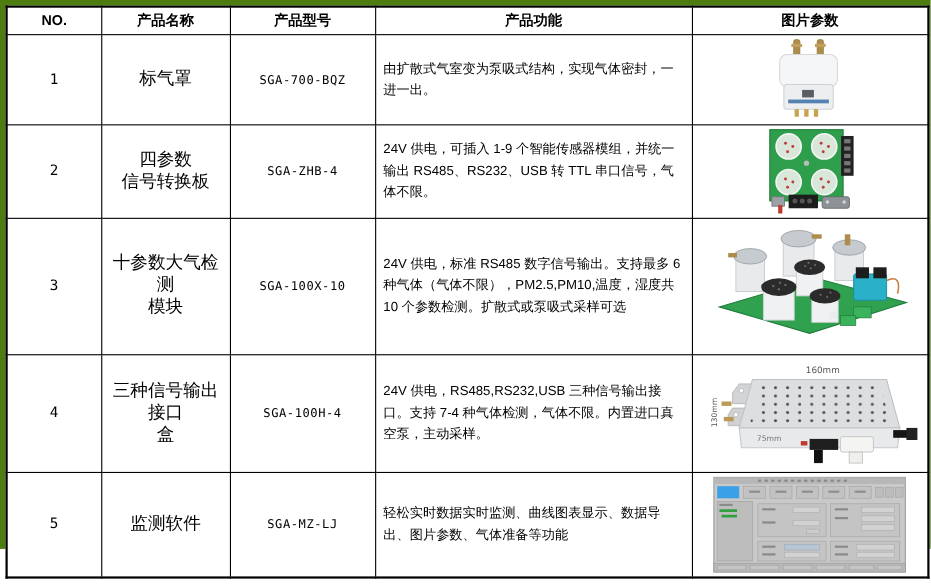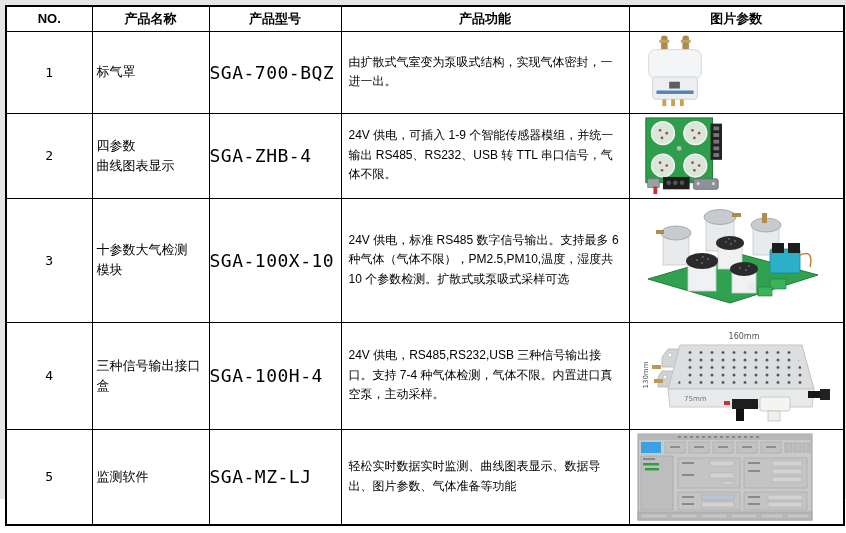--- a/index.html
+++ b/index.html
@@ -3,21 +3,21 @@
 <meta charset="utf-8">
 <style>
   * { margin: 0; padding: 0; box-sizing: border-box; }
   html, body { background: #ffffff; }
   body {
     width: 846px; height: 533px;
     font-family: "Liberation Sans", sans-serif;
     color: #000;
     overflow: hidden;
   }
-  .page { position: relative; width: 846px; height: 499px; background: #e5e5e5; }
+  .page { position: relative; width: 846px; height: 499px; background: #4d7c0f; }
   table.products {
     position: absolute; left: 5px; top: 5px;
     border-collapse: collapse;
     table-layout: fixed;
     width: 838px;
     border: 2px solid #000;
     background: #fff;
   }
   table.products th, table.products td {
     border: 1px solid #000;
@@ -31,38 +31,39 @@
     text-align: center;
     font-family: "Liberation Sans", sans-serif;
   }
   th.no-h { font-family: "DejaVu Sans Mono", monospace; font-size: 13px; }
   td.c-no {
     text-align: center;
     font-family: "DejaVu Sans Mono", monospace;
     font-size: 13px;
   }
   td.c-name {
-    font-size: 13px;
+    text-align: center;
+    font-size: 16px;
     white-space: pre-line;
     line-height: 20px;
     padding: 0 4px;
   }
   td.c-model {
-    text-align: left;
+    text-align: center;
     font-family: "DejaVu Sans Mono", monospace;
-    font-size: 18px;
+    font-size: 11px;
     letter-spacing: 0.5px;
   }
   td.c-func {
     font-size: 12px;
     line-height: 19.5px;
     padding: 3px 7px;
     text-align: left;
   }
-  td.c-img { padding: 2px; }
+  td.c-img { text-align: center; padding: 2px; }
   tr.r1 { height: 82px; }
   tr.r2 { height: 84px; }
   tr.r3 { height: 124px; }
   tr.r4 { height: 107px; }
   tr.r5 { height: 96px; }
   .photo { display: inline-block; vertical-align: middle; }
   svg text {
     font-family: "DejaVu Sans", "Liberation Sans", sans-serif;
   }
 </style>
@@ -111,21 +112,21 @@
               <rect x="40" y="67" width="4" height="7"></rect>
               <rect x="49" y="67" width="4" height="7"></rect>
             </g>
           </svg>
         </td>
       </tr>
 
       <tr class="r2">
         <td class="c-no">2</td>
         <td class="c-name">四参数
-曲线图表显示</td>
+信号转换板</td>
         <td class="c-model">SGA-ZHB-4</td>
         <td class="c-func">24V 供电，可插入 1-9 个智能传感器模组，并统一输出 RS485、RS232、USB 转 TTL 串口信号，气体不限。</td>
         <td class="c-img">
           <svg class="photo" width="100" height="80" viewBox="0 0 104 84">
             <rect x="14" y="2" width="70" height="68" fill="#2f9e4c" stroke="#1e7a37" stroke-width="1"></rect>
             <g>
               <g transform="translate(32,18)">
                 <circle r="12" fill="#d9e6da" stroke="#f2f6f2" stroke-width="1.5"></circle>
                 <circle cx="-3" cy="-3" r="1.4" fill="#c23b3b"></circle>
                   <circle cx="4" cy="0" r="1.4" fill="#c23b3b"></circle>

